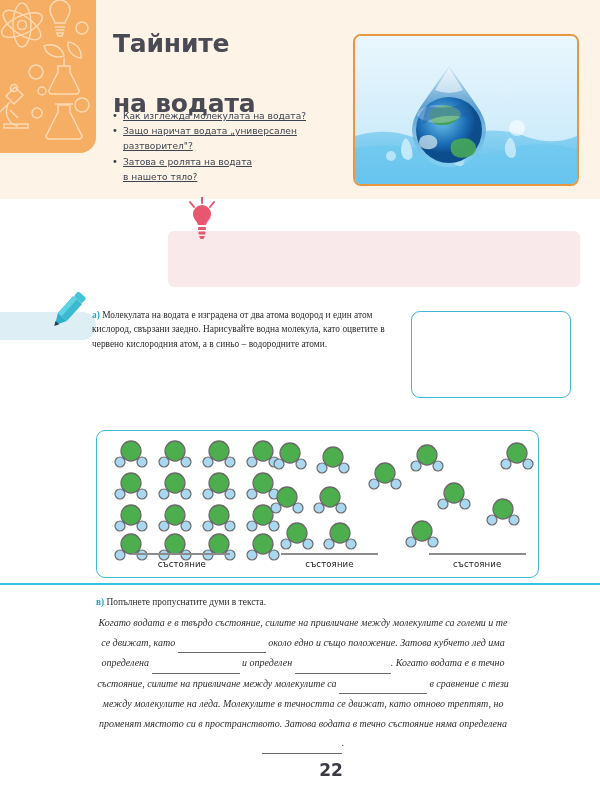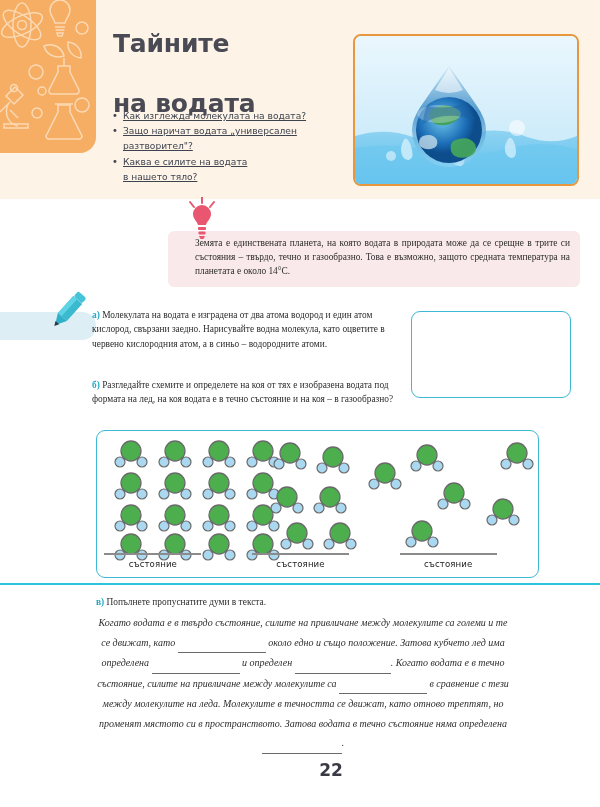--- a/index.html
+++ b/index.html
@@ -92,21 +92,21 @@
     border: 1.4px solid #3fb8d4; border-radius: 9px; background: #fff;
   }
 
   
   .diagram {
     position: absolute; left: 96px; top: 430px; width: 443px; height: 148px;
     border: 1.4px solid #3fb8d4; border-radius: 9px; background: #fff;
   }
   .states { position: absolute; left: 0; top: 0; width: 443px; height: 148px; }
   .state-labels {
-    position: absolute; left: 79px; top: 553px; width: 443px; height: 24px;
+    position: absolute; left: 108px; top: 553px; width: 443px; height: 24px;
     display: flex;
   }
   .state-cell { flex: 1; text-align: center; position: relative; }
   .state-rule {
     width: 97px; height: 1.6px; background: #8b8b8b; margin: 0 auto 4px auto;
   }
   .state-name {
     font-family: "DejaVu Sans", sans-serif;
     font-size: 8.6px; color: #222; letter-spacing: 0.1px;
   }
@@ -193,21 +193,21 @@
 
   <div class="title">
     <span>Тайните</span>
     <span class="l2">на водата</span>
   </div>
 
   <ul class="bullets">
     <li>Как изглежда молекулата на водата?</li>
     <li>Защо наричат водата „универсален</li>
     <li class="cont">разтворител"?</li>
-    <li>Каква е силите на водата</li>
+    <li>Затова е ролята на водата</li>
     <li class="cont">в нашето тяло?</li>
   </ul>
 
   <div class="photo">
     <svg width="222" height="148" viewBox="0 0 222 148">
       <defs>
         <linearGradient id="sky" x1="0" y1="0" x2="0" y2="1">
           <stop offset="0%" stop-color="#eaf7fd"></stop>
           <stop offset="55%" stop-color="#d4eefb"></stop>
           <stop offset="100%" stop-color="#bfe6f8"></stop>
@@ -258,44 +258,40 @@
         <line x1="16" y1="0" x2="16" y2="6"></line>
         <line x1="4" y1="5" x2="8" y2="10"></line>
         <line x1="28" y1="5" x2="24" y2="10"></line>
       </g>
       <path d="M16 8 a9 9 0 0 1 9 9 c0 5 -4 7 -5 11 l-8 0 c-1 -4 -5 -6 -5 -11 a9 9 0 0 1 9 -9 z" fill="#e8566f"></path>
       <rect x="12" y="30" width="8" height="3" rx="1" fill="#e8566f"></rect>
       <rect x="12.5" y="34.5" width="7" height="3" rx="1" fill="#e8566f"></rect>
       <path d="M13 39 l6 0 l-1.5 3 l-3 0 z" fill="#e8566f"></path>
     </svg>
   </div>
-  <div class="intro-text">Земята е единствената планета, на която водата в природата може да се срещне в трите си състояния – твърдо, течно и газообразно. Това е възможно, защото средната температура на планетата е около 14°C.</div>
 
   <div class="pencil-tab"></div>
   <div class="pencil">
     <svg width="44" height="46" viewBox="0 0 44 46">
       <g transform="rotate(42 22 23)">
         <rect x="17" y="2" width="11" height="7" rx="2" fill="#45c3d8"></rect>
         <rect x="16.5" y="9" width="12" height="23" fill="#3ab9cf"></rect>
         <rect x="16.5" y="9" width="5" height="23" fill="#5fd3e6"></rect>
         <path d="M16.5 32 l12 0 l-6 11 z" fill="#2fb0c8"></path>
         <path d="M20 39.5 l5 0 l-2.5 4.5 z" fill="#2b3a4a"></path>
       </g>
     </svg>
   </div>
 
   <div class="sec-a">
     <span class="marker">а)</span><span> Молекулата на водата е изградена от два атома водород и един атом кислород, свързани заедно. Нарисувайте водна молекула, като оцветите в червено кислородния атом, а в синьо – водородните атоми.</span>
   </div>
 
   <div class="draw-box"></div>
 
-  <div class="sec-b">
-    <span class="marker">б)</span><span> Разгледайте схемите и определете на коя от тях е изобразена водата под формата на лед, на коя водата е в течно състояние и на коя – в газообразно?</span>
-  </div>
 
   <div class="diagram">
     <svg class="states" viewBox="0 0 443 148">
       <defs>
         <g id="mol">
           <line x1="0" y1="0" x2="-11" y2="11" stroke="#6a6a6a" stroke-width="1.6"></line>
           <line x1="0" y1="0" x2="11" y2="11" stroke="#6a6a6a" stroke-width="1.6"></line>
           <circle cx="-11" cy="11" r="5" fill="#aad8f0" stroke="#6a6a6a" stroke-width="1.2"></circle>
           <circle cx="11" cy="11" r="5" fill="#aad8f0" stroke="#6a6a6a" stroke-width="1.2"></circle>
           <circle cx="0" cy="0" r="10" fill="#4cae4c" stroke="#6a6a6a" stroke-width="1.3"></circle>

